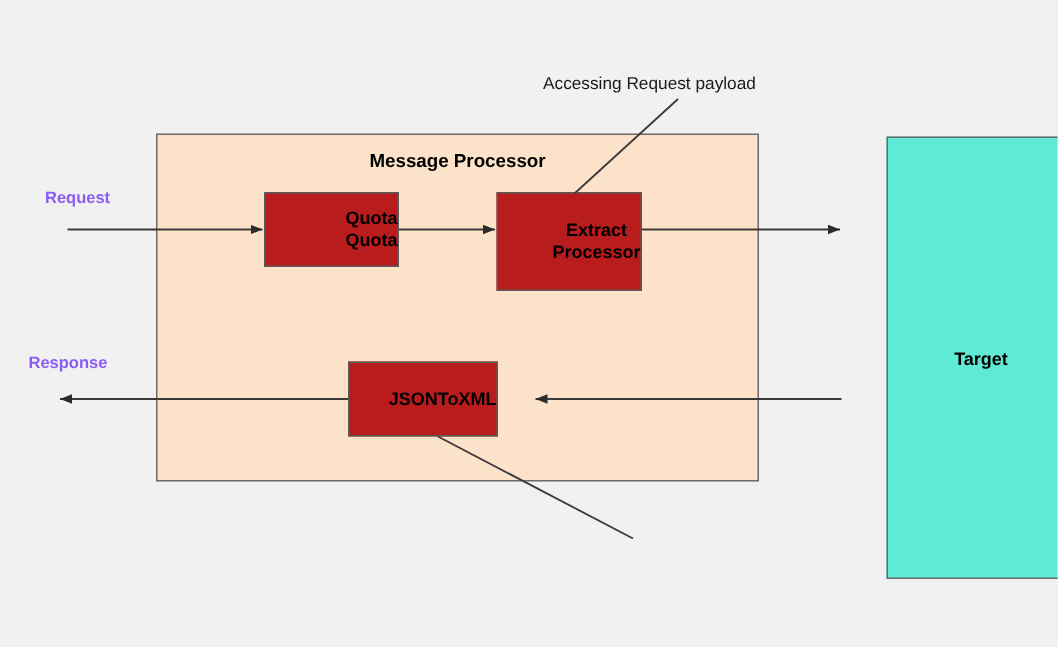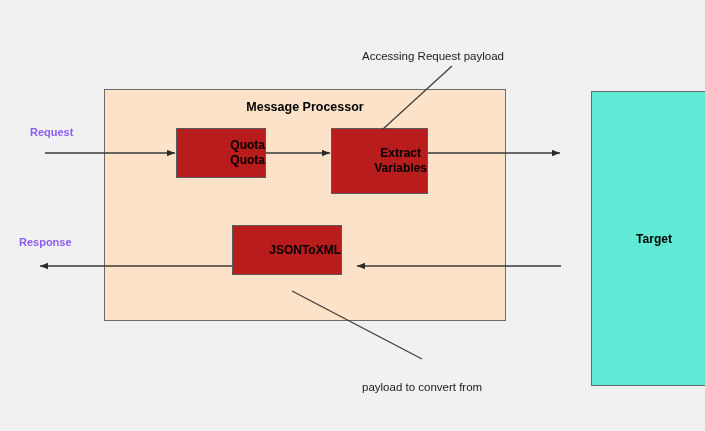--- a/index.html
+++ b/index.html
@@ -68,21 +68,21 @@
     background: #b91c1c;
     border: 1.4px solid #5a5a5a;
     font-size: 12px;
     font-weight: bold;
     color: #000;
     line-height: 1.25;
     justify-content: flex-end;
   }
   #quota-policy { left: 176px; top: 128px; width: 90px; height: 50px; }
   #extract-variables { left: 331px; top: 128px; width: 97px; height: 66px; }
-  #jsontoxml { left: 232px; top: 225px; width: 110px; height: 50px; }
+  #jsontoxml { left: 232px; top: 241px; width: 100px; height: 50px; }
   
   .flow-label {
     position: absolute;
     font-size: 11px;
     font-weight: bold;
     color: #8b5cf6;
     white-space: nowrap;
   }
   #request-label { left: 30px; top: 126px; }
   #response-label { left: 19px; top: 236px; text-align: center; }
@@ -113,37 +113,36 @@
   <div class="node policy" id="quota-policy">
     <span>
       <span class="lbl-line">Quota</span>
       <span class="lbl-line">Quota</span>
     </span>
   </div>
 
   <div class="node policy" id="extract-variables">
     <span>
       <span class="lbl-line">Extract</span>
-      <span class="lbl-line">Variables</span>
+      <span class="lbl-line">Processor</span>
     </span>
   </div>
 
   <div class="node policy" id="jsontoxml">
     <span class="lbl-line">JSONToXML</span>
   </div>
 
   <div class="flow-label" id="request-label">Request</div>
   <div class="flow-label" id="response-label">Response</div>
 
   <div class="annotation" id="annotation-request">
     <span class="lbl-line">Accessing Request payload</span>
   </div>
 
   <div class="annotation" id="annotation-response">
-    <span class="lbl-line">payload to convert from</span>
     
   </div>
 
   <svg class="layer" viewBox="0 0 705 431">
     <defs>
       <marker id="arrow-r" markerWidth="9" markerHeight="9" refX="8" refY="3.2" orient="auto" markerUnits="userSpaceOnUse">
         <path d="M0,0 L8,3.2 L0,6.4 z" fill="#2b2b2b"></path>
       </marker>
       <marker id="arrow-l" markerWidth="9" markerHeight="9" refX="8" refY="3.2" orient="auto" markerUnits="userSpaceOnUse">
         <path d="M0,0 L8,3.2 L0,6.4 z" fill="#2b2b2b"></path>

